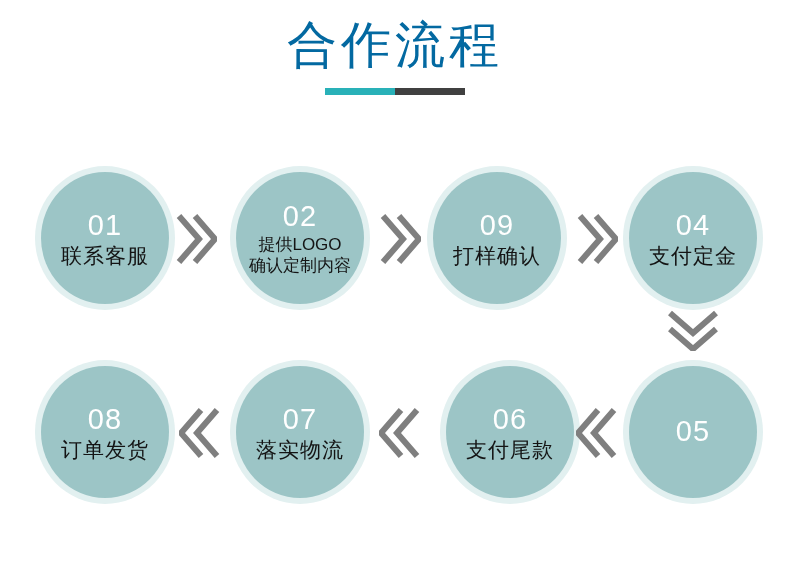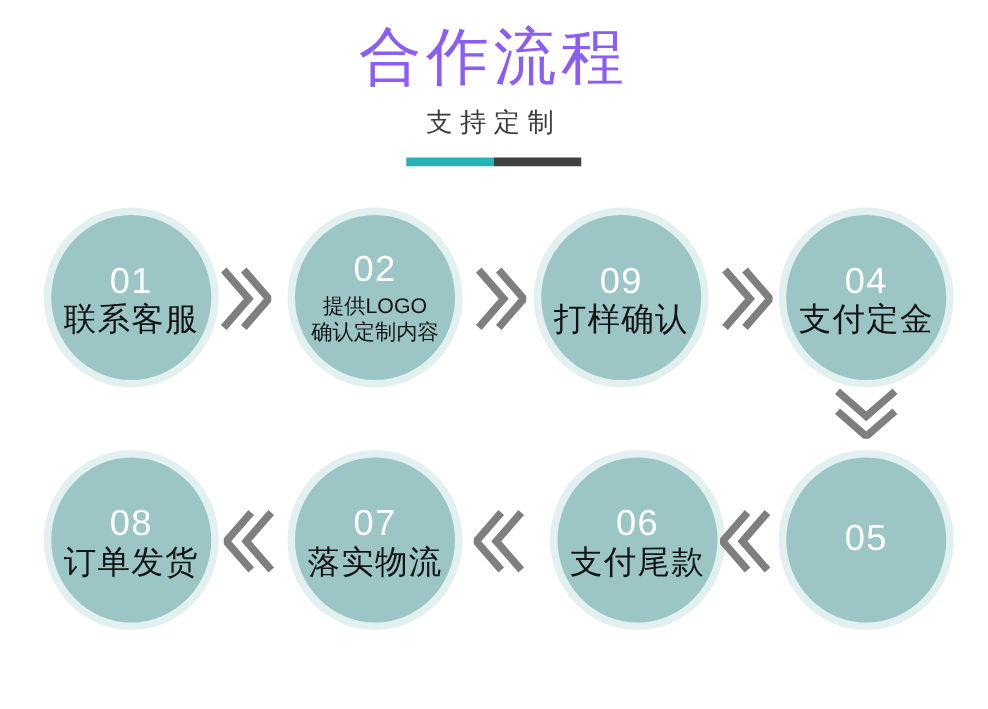--- a/index.html
+++ b/index.html
@@ -26,21 +26,21 @@
     width: 790px;
     text-align: center;
   }
   .title {
     margin: 0;
     padding-top: 16px;
     font-size: 50px;
     line-height: 58px;
     font-weight: 400;
     letter-spacing: 4px;
-    color: #8b5cf6;
+    color: #0369a1;
     font-family: "Liberation Sans", "DejaVu Sans", sans-serif;
   }
   .subtitle {
     margin: 0;
     padding-top: 12px;
     font-size: 21px;
     line-height: 26px;
     font-weight: 400;
     letter-spacing: 6px;
     color: #3b3b3b;
@@ -107,21 +107,21 @@
   }
   .node .num {
     font-size: 29px;
     line-height: 32px;
     font-weight: 300;
     color: #ffffff;
     letter-spacing: 1px;
     margin-bottom: 2px;
   }
   .node .label {
-    font-size: 26px;
+    font-size: 21px;
     line-height: 25px;
     font-weight: 400;
     color: #141414;
     text-align: center;
     letter-spacing: 1px;
     white-space: nowrap;
   }
   .node .label.small {
     font-size: 17px;
     line-height: 21px;
@@ -136,21 +136,20 @@
   }
   .chev svg { display: block; }
 </style>
 </head>
 <body>
 
 <div class="page">
 
   <div class="header">
     <h1 class="title">合作流程</h1>
-    <div class="subtitle">支持定制</div>
     <div class="divider">
       <div class="divider-left"></div>
       <div class="divider-right"></div>
     </div>
   </div>
 
   <div class="flow">
 
     <div class="node" style="left:105px; top:238px;">
       <div class="ring"></div>

